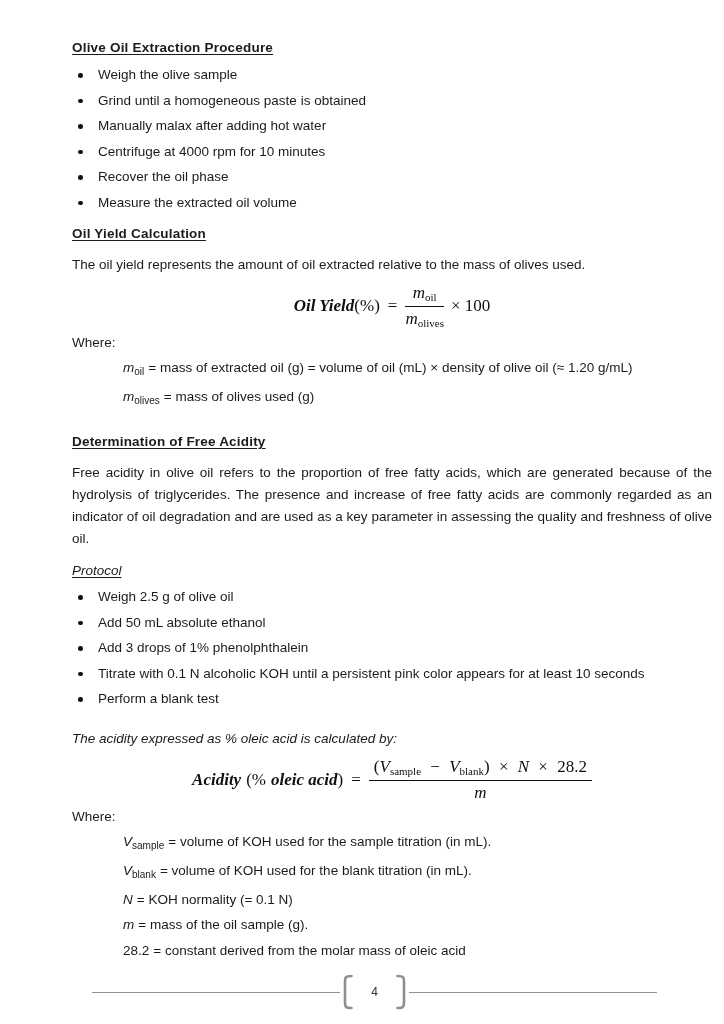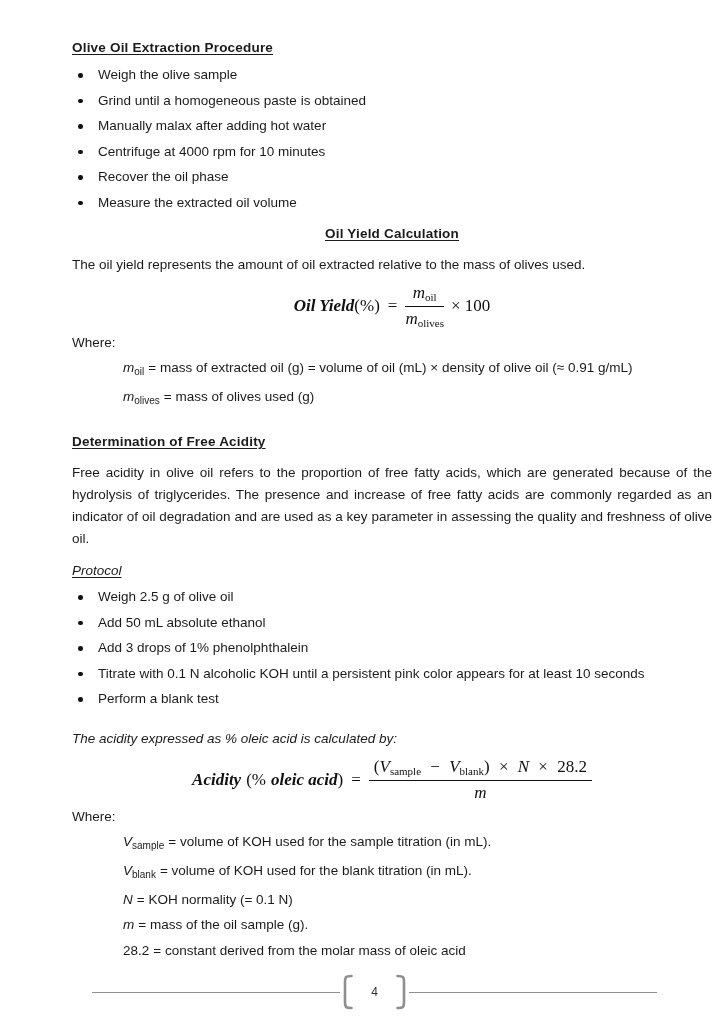--- a/index.html
+++ b/index.html
@@ -12,21 +12,21 @@
     overflow:hidden;
     padding-left:30px;
   }
   .content { padding:40px 42px 0 42px; }
 
   .heading {
     font-size:13.5px; font-weight:bold;
     text-decoration:underline; text-underline-offset:2px;
     margin:0 0 13px 0; letter-spacing:0.2px;
   }
-  .mt-a { margin-top:16px;text-align:center; }
+  .mt-a { margin-top:16px; }
   .mt-b { margin-top:26px; }
 
   .bullets { list-style:none; margin:0; padding:0 0 0 4px; }
   .bullets li {
     position:relative; padding-left:22px;
     font-size:13.5px; line-height:14.5px; margin-bottom:11px;
   }
   .bullets li::before {
     content:""; position:absolute; left:2px; top:5px;
     width:4.6px; height:4.6px; border-radius:50%; background:#111;
@@ -107,21 +107,21 @@
         <span class="den">
           <span class="f-it">m</span><span class="f-sub">olives</span>
         </span>
       </span>
       <span class="sp-l">× 100</span>
     </div>
 
     <p class="where">Where:</p>
     <div class="defs">
       <p class="def">
-        <span class="d-base">m</span><span class="d-sub">oil</span><span class="d-text">= mass of extracted oil (g) = volume of oil (mL) × density of olive oil (≈ 0.91 g/mL)</span>
+        <span class="d-base">m</span><span class="d-sub">oil</span><span class="d-text">= mass of extracted oil (g) = volume of oil (mL) × density of olive oil (≈ 1.20 g/mL)</span>
       </p>
       <p class="def">
         <span class="d-base">m</span><span class="d-sub">olives</span><span class="d-text">= mass of olives used (g)</span>
       </p>
     </div>
 
     <h2 class="heading mt-b">Determination of Free Acidity</h2>
     <p class="para just">Free acidity in olive oil refers to the proportion of free fatty acids, which are generated because of the hydrolysis of triglycerides. The presence and increase of free fatty acids are commonly regarded as an indicator of oil degradation and are used as a key parameter in assessing the quality and freshness of olive oil.</p>
 
     <h3 class="subheading">Protocol</h3>

